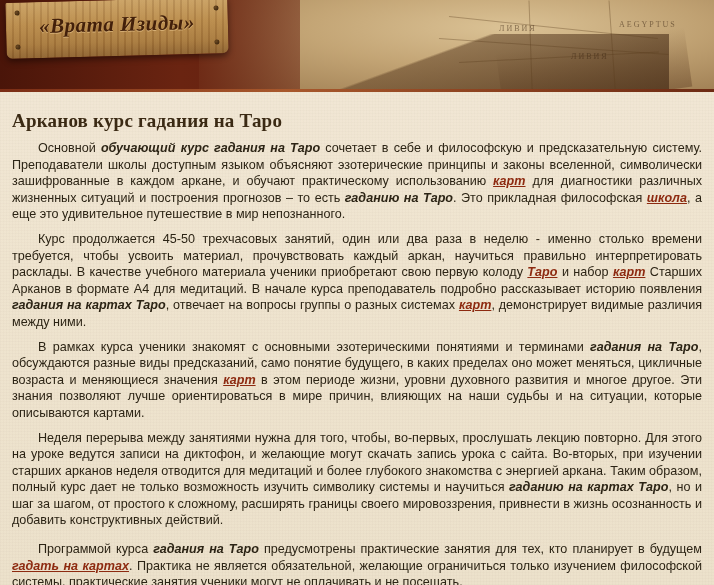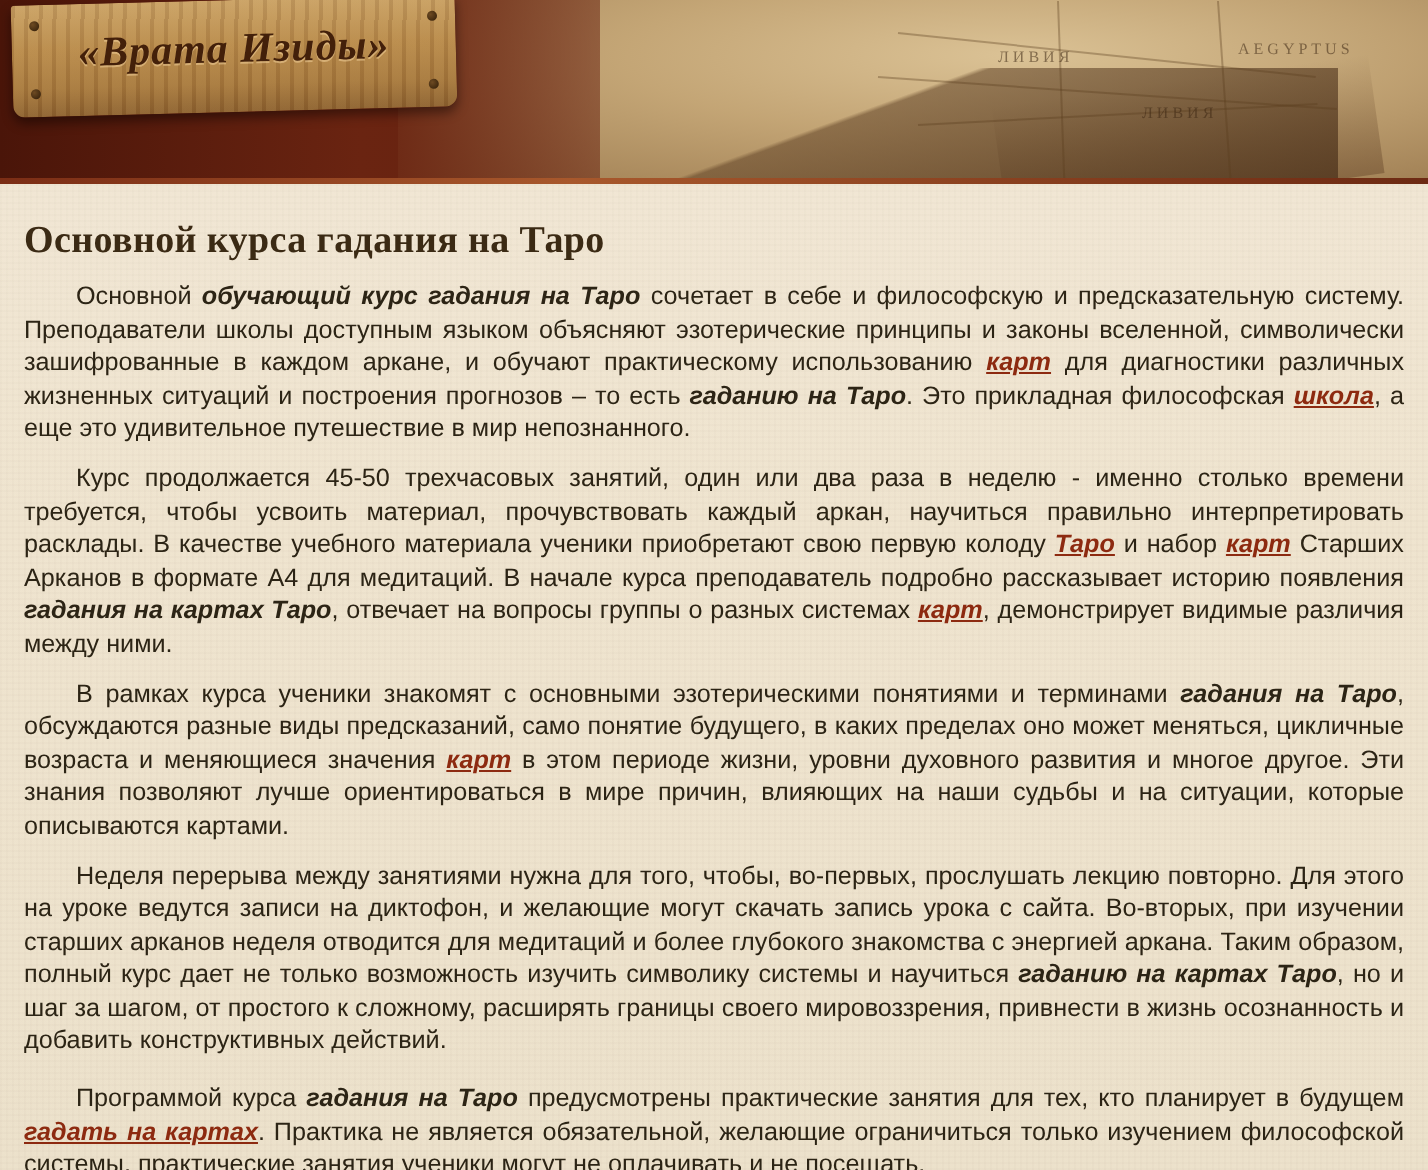--- a/index.html
+++ b/index.html
@@ -178,21 +178,21 @@
     <div class="plank">
       <div class="plank-nail" style="left:9px; top:8px;"></div>
       <div class="plank-nail" style="right:9px; top:8px;"></div>
       <div class="plank-nail" style="left:9px; bottom:9px;"></div>
       <div class="plank-nail" style="right:9px; bottom:9px;"></div>
       <div class="plank-title">«Врата Изиды»</div>
     </div>
   </div>
 
   <div class="content">
-    <h1 class="page-title">Основной курса гадания на Таро</h1>
+    <h1 class="page-title">Арканов курс гадания на Таро</h1>
     <div id="paragraphs">
         <p class="para"><span>Основной </span><span class="em">обучающий курс гадания на Таро</span><span> сочетает в себе и философскую и предсказательную систему. Преподаватели школы доступным языком объясняют эзотерические принципы и законы вселенной, символически зашифрованные в каждом аркане, и обучают практическому использованию </span><span class="em-red">карт</span><span> для диагностики различных жизненных ситуаций и построения прогнозов – то есть </span><span class="em">гаданию на Таро</span><span>. Это прикладная философская </span><span class="em-red">школа</span><span>, а еще это удивительное путешествие в мир непознанного.</span></p>
         <p class="para"><span>Курс продолжается 45-50 трехчасовых занятий, один или два раза в неделю - именно столько времени требуется, чтобы усвоить материал, прочувствовать каждый аркан, научиться правильно интерпретировать расклады. В качестве учебного материала ученики приобретают свою первую колоду </span><span class="em-red">Таро</span><span> и набор </span><span class="em-red">карт</span><span> Старших Арканов в формате А4 для медитаций. В начале курса преподаватель подробно рассказывает историю появления </span><span class="em">гадания на картах Таро</span><span>, отвечает на вопросы группы о разных системах </span><span class="em-red">карт</span><span>, демонстрирует видимые различия между ними.</span></p>
         <p class="para"><span>В рамках курса ученики знакомят с основными эзотерическими понятиями и терминами </span><span class="em">гадания на Таро</span><span>, обсуждаются разные виды предсказаний, само понятие будущего, в каких пределах оно может меняться, цикличные возраста и меняющиеся значения </span><span class="em-red">карт</span><span> в этом периоде жизни, уровни духовного развития и многое другое. Эти знания позволяют лучше ориентироваться в мире причин, влияющих на наши судьбы и на ситуации, которые описываются картами.</span></p>
         <p class="para"><span>Неделя перерыва между занятиями нужна для того, чтобы, во-первых, прослушать лекцию повторно. Для этого на уроке ведутся записи на диктофон, и желающие могут скачать запись урока с сайта. Во-вторых, при изучении старших арканов неделя отводится для медитаций и более глубокого знакомства с энергией аркана. Таким образом, полный курс дает не только возможность изучить символику системы и научиться </span><span class="em">гаданию на картах Таро</span><span>, но и шаг за шагом, от простого к сложному, расширять границы своего мировоззрения, привнести в жизнь осознанность и добавить конструктивных действий.</span></p>
         <p class="para spaced"><span>Программой курса </span><span class="em">гадания на Таро</span><span> предусмотрены практические занятия для тех, кто планирует в будущем </span><span class="em-red">гадать на картах</span><span>. Практика не является обязательной, желающие ограничиться только изучением философской системы, практические занятия ученики могут не оплачивать и не посещать.</span></p>
       </div>
   </div>
 
 </div>

